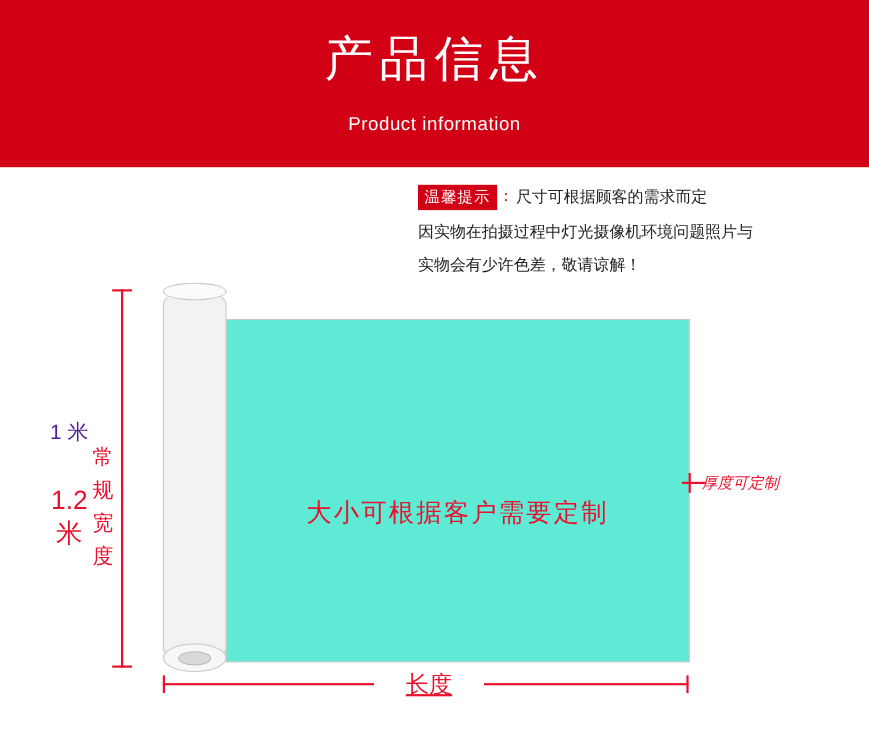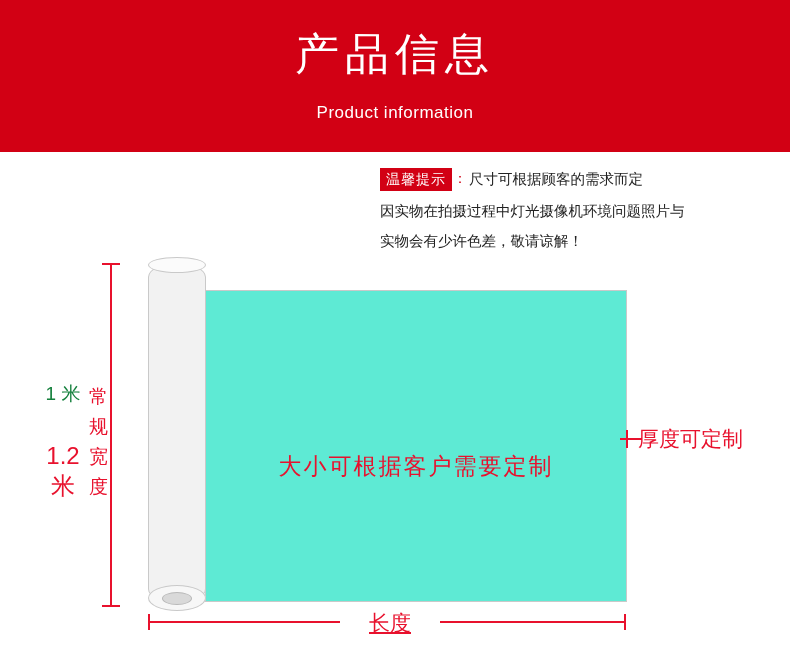--- a/index.html
+++ b/index.html
@@ -185,43 +185,43 @@
   }
   #h-cap-top { left: 102px; top: 8px;  width: 18px; }
   #h-cap-bot { left: 102px; top: 350px; width: 18px; }
 
   #h-label-1 {
     position: absolute;
     left: 44px;
     top: 124px;
     width: 38px;
     text-align: center;
-    color: #15803d;
+    color: #4c1d95;
     font-size: 19px;
     line-height: 30px;
   }
   #h-label-2 {
     position: absolute;
     left: 38px;
     top: 186px;
     width: 50px;
     text-align: center;
     color: #e8112d;
     font-size: 24px;
     line-height: 30px;
   }
   #h-label-vert {
     position: absolute;
     left: 84px;
-    top: 127px;
+    top: 147px;
     width: 24px;
     color: #e8112d;
     font-size: 19px;
     line-height: 30px;
-    text-align: right;
+    text-align: left;
     font-family: Liberation Serif, serif;
   }
 
   
   #l-arrow {
     position: absolute;
     left: 148px;
     top: 366px;
     width: 478px;
     height: 2px;
@@ -263,23 +263,24 @@
     top: 175px;
     width: 2px;
     height: 18px;
     background: #e8112d;
   }
   #t-label {
     position: absolute;
     left: 638px;
     top: 170px;
     color: #e8112d;
-    font-size: 21px;
+    font-size: 14px;
     line-height: 28px;
     white-space: nowrap;
+    font-style: italic;
   }
 </style>
 </head>
 <body>
 
 <div id="page">
 
   <div id="banner">
     <div id="banner-title">产品信息</div>
     <div id="banner-sub">Product information</div>

